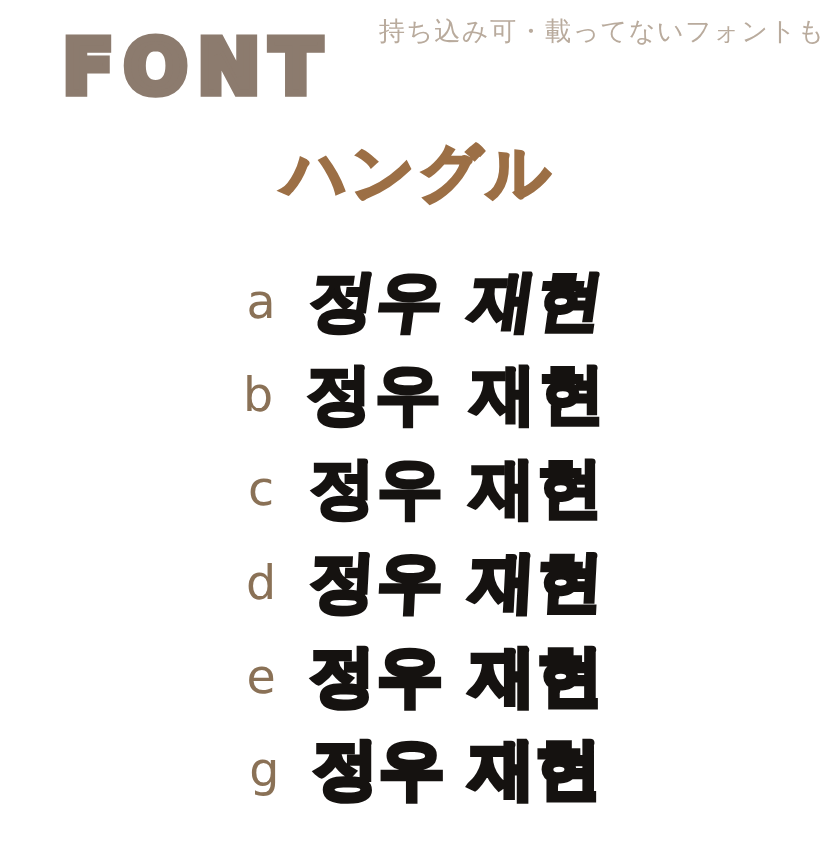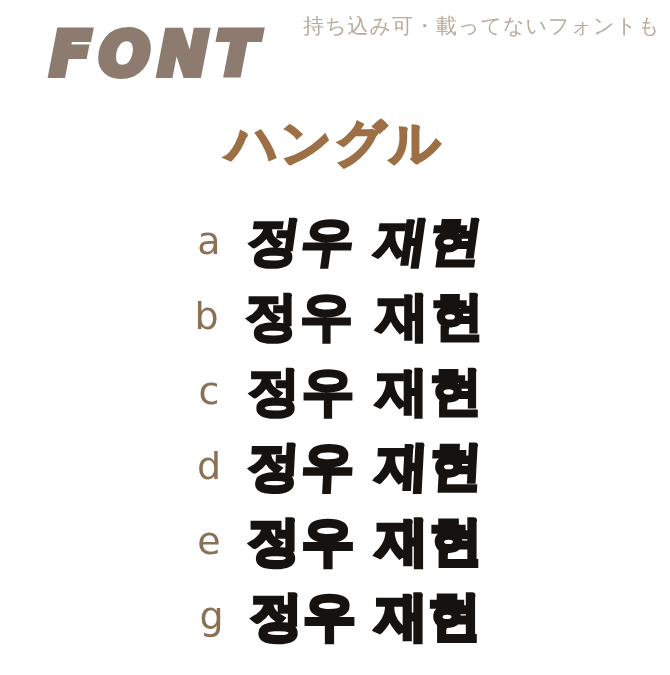--- a/index.html
+++ b/index.html
@@ -20,42 +20,41 @@
   .logo {
     position: absolute;
     left: 50px;
     top: 16px;
     font-family: "DejaVu Sans", sans-serif;
     font-weight: bold;
     font-size: 60px;
     line-height: 76px;
     letter-spacing: 8px;
     color: var(--c-logo, #8c7b6e);
-    font-style: italic;
     -webkit-text-stroke: 6px var(--c-logo, #8c7b6e);
   }
   .tagline {
     position: absolute;
     left: 303px;
     top: 10px;
     font-size: 21px;
     line-height: 31px;
     letter-spacing: 1px;
     color: var(--c-tagline, #b9ab9d);
     white-space: nowrap;
   }
 
   
   .section-title {
     position: absolute;
     top: 112px;
     left: 0;
     width: 100%;
     text-align: center;
-    font-family: Liberation Sans, sans-serif;
+    font-family: Liberation Mono, monospace;
     font-weight: bold;
     font-size: 50px;
     line-height: 62px;
     letter-spacing: 3px;
     color: var(--c-section-title, #9c6f45);
     -webkit-text-stroke: 2.5px var(--c-section-title, #9c6f45);
   }
 
   
   .rows {

